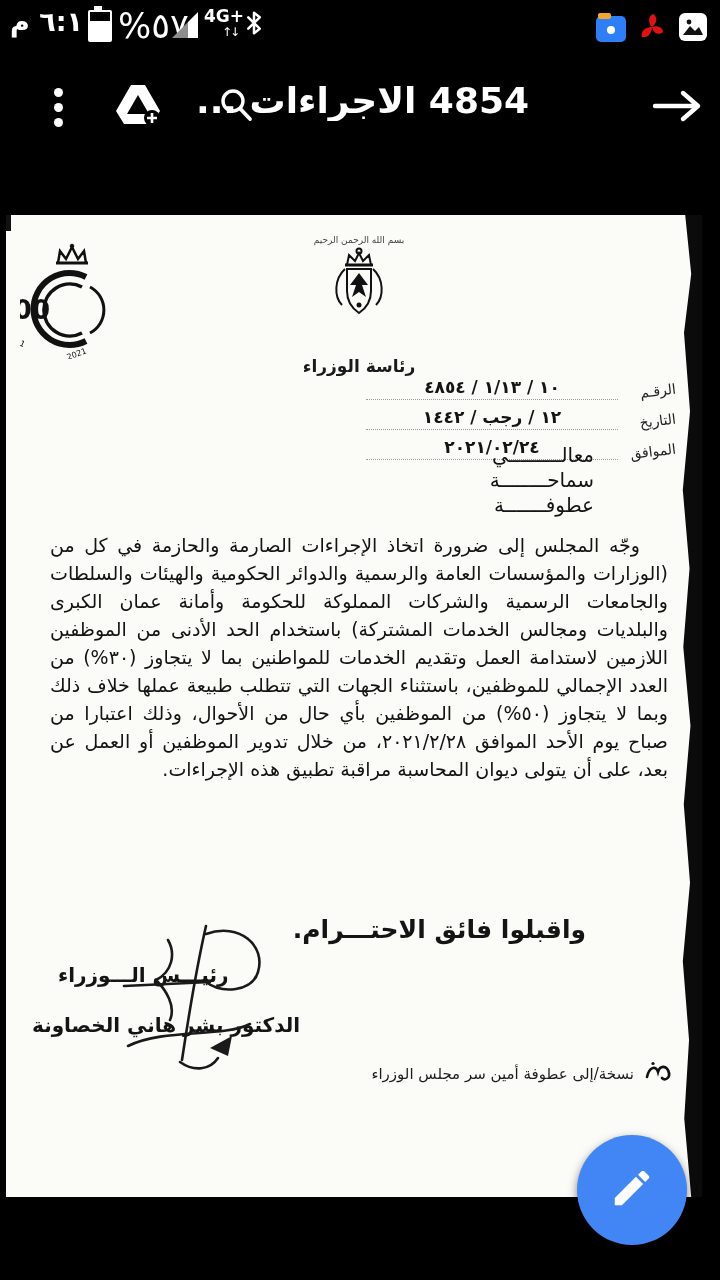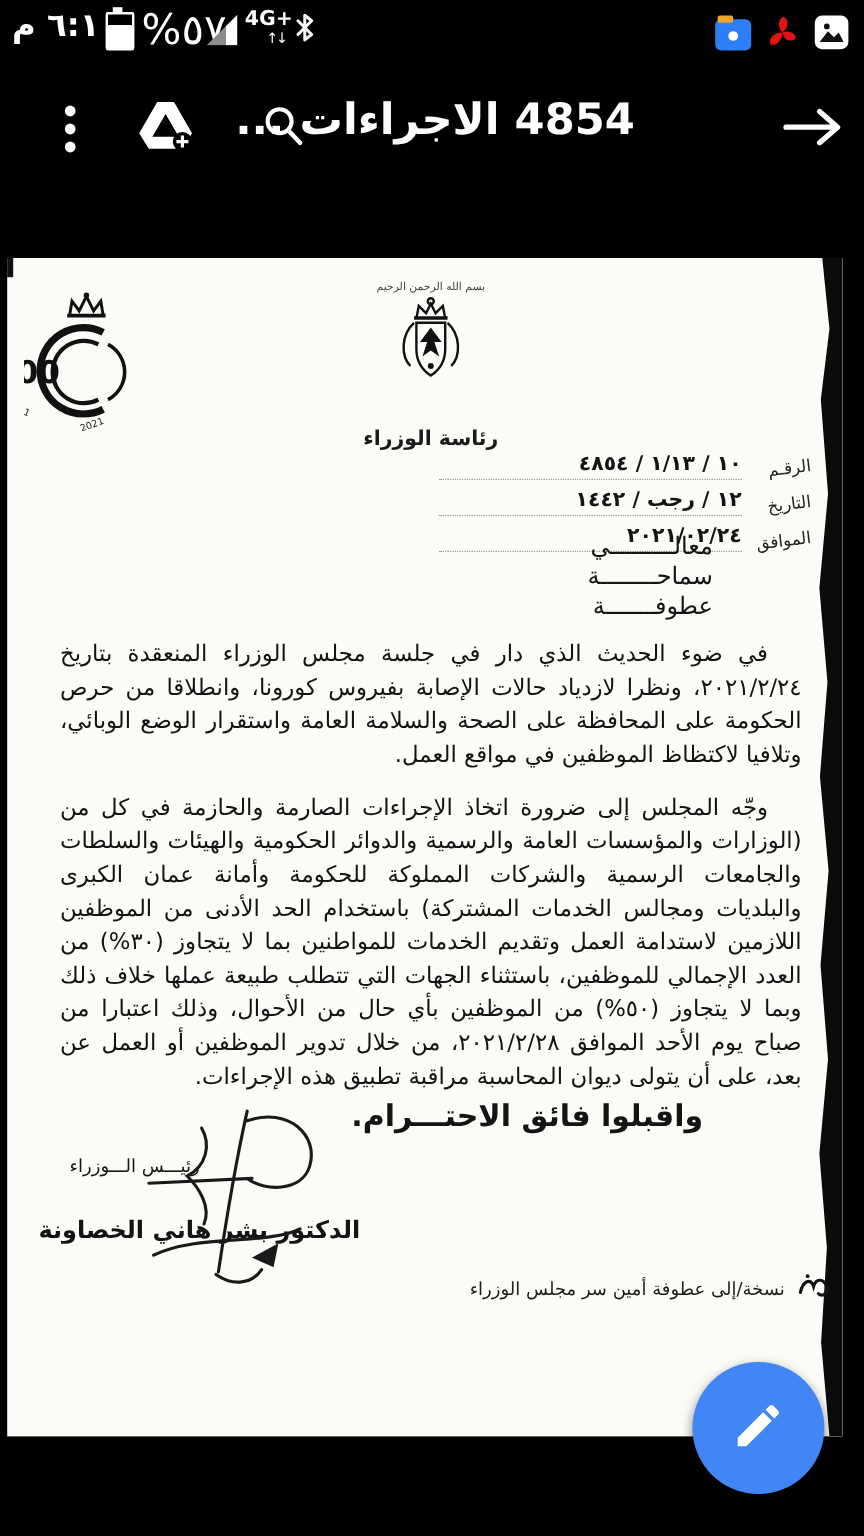--- a/index.html
+++ b/index.html
@@ -45,37 +45,37 @@
 
   .centennial{position:absolute;right:590px;top:28px;}        
   .crest-block{position:absolute;left:288px;top:20px;width:130px;text-align:center;direction:rtl;}
   .basmala{font-size:9px;color:#444;letter-spacing:1px;}
   .ministry-name{font-size:17px;font-weight:bold;margin-top:15px;color:#1a1a1a;
                  font-family:"DejaVu Sans",sans-serif;}
 
   .ref-block{position:absolute;top:162px;right:26px;width:310px;font-size:14px;}
   .ref-row{display:flex;direction:rtl;align-items:flex-end;margin-bottom:7px;}
   .ref-label{width:58px;color:#222;transform:rotate(-7deg);font-size:14px;}
-  .ref-value{flex:1;text-align:right;font-size:17px;font-weight:bold;letter-spacing:1px;
+  .ref-value{flex:1;text-align:center;font-size:17px;font-weight:bold;letter-spacing:1px;
              border-bottom:1px dotted #9a9a9a;padding-bottom:2px;direction:rtl;}
 
   .addressees{position:absolute;top:228px;right:108px;font-size:20px;font-weight:normal;line-height:25px;text-align:right;}
 
   .body-text{position:absolute;top:316px;right:34px;left:44px;font-size:19px;line-height:28px;
              text-align:justify;color:#131313;}
   .body-text p{margin:0 0 16px 0;}
   .body-text .indent{text-indent:28px;}
 
   .closing{position:absolute;top:700px;right:116px;font-size:25px;font-weight:bold;}
 
-  .sig-title{position:absolute;top:748px;left:52px;font-size:15px;font-weight:normal;direction:rtl;text-align:right;}
+  .sig-title{position:absolute;top:748px;left:52px;font-size:20px;font-weight:bold;direction:rtl;text-align:right;}
   .sig-name{position:absolute;top:798px;left:26px;font-size:20px;font-weight:bold;direction:rtl;}
   .sig-scribble{position:absolute;top:705px;left:104px;}
 
-  .cc-row{position:absolute;top:846px;right:8px;display:flex;direction:rtl;align-items:center;gap:10px;}
+  .cc-row{position:absolute;top:846px;right:28px;display:flex;direction:rtl;align-items:center;gap:10px;}
   .cc-text{font-size:15px;color:#1c1c1c;}
 
   
   .fab{position:absolute;left:577px;top:1135px;width:110px;height:110px;border-radius:50%;
        background:#4285f4;display:flex;align-items:center;justify-content:center;
        box-shadow:0 4px 10px rgba(0,0,0,.5);}
 </style>
 </head>
 <body>
 
@@ -200,21 +200,20 @@
     </div>
   </div>
 
   <div class="addressees">
     <div>معالـــــــــي</div>
     <div>سماحــــــــة</div>
     <div>عطوفـــــــة</div>
   </div>
 
   <div class="body-text">
-    <p class="indent">في ضوء الحديث الذي دار في جلسة مجلس الوزراء المنعقدة بتاريخ ٢٠٢١/٢/٢٤، ونظرا لازدياد حالات الإصابة بفيروس كورونا، وانطلاقا من حرص الحكومة على المحافظة على الصحة والسلامة العامة واستقرار الوضع الوبائي، وتلافيا لاكتظاظ الموظفين في مواقع العمل.</p>
     <p class="indent">وجّه المجلس إلى ضرورة اتخاذ الإجراءات الصارمة والحازمة في كل من (الوزارات والمؤسسات العامة والرسمية والدوائر الحكومية والهيئات والسلطات والجامعات الرسمية والشركات المملوكة للحكومة وأمانة عمان الكبرى والبلديات ومجالس الخدمات المشتركة) باستخدام الحد الأدنى من الموظفين اللازمين لاستدامة العمل وتقديم الخدمات للمواطنين بما لا يتجاوز (٣٠%) من العدد الإجمالي للموظفين، باستثناء الجهات التي تتطلب طبيعة عملها خلاف ذلك وبما لا يتجاوز (٥٠%) من الموظفين بأي حال من الأحوال، وذلك اعتبارا من صباح يوم الأحد الموافق ٢٠٢١/٢/٢٨، من خلال تدوير الموظفين أو العمل عن بعد، على أن يتولى ديوان المحاسبة مراقبة تطبيق هذه الإجراءات.</p>
   </div>
 
   <div class="closing">واقبلوا فائق الاحتـــرام.</div>
 
   <div class="sig-title">رئيـــس الـــوزراء</div>
   <div class="sig-name">الدكتور بشر هاني الخصاونة</div>
   <div class="sig-scribble">
     <svg width="170" height="160" viewBox="0 0 170 160">
       <g stroke="#1a1a1a" stroke-width="2.6" fill="none" stroke-linecap="round">

